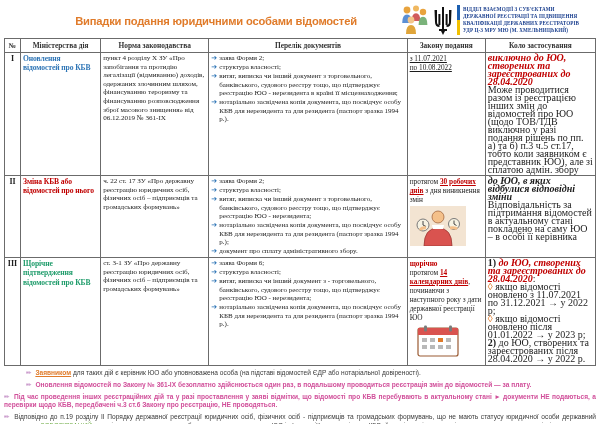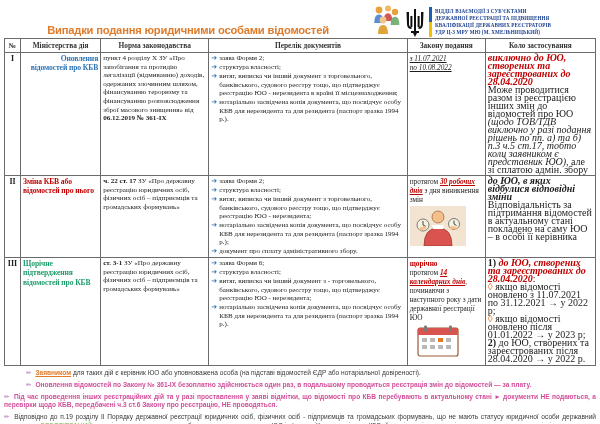--- a/index.html
+++ b/index.html
@@ -12,24 +12,25 @@
     height: 424px;
     overflow: hidden;
     font-family: "Liberation Sans", sans-serif;
     color: #1c1c1c;
     position: relative;
   }
 
   
   .header {
     display: flex;
-    align-items: flex-end;
+    align-items: center;
     padding: 3px 4px 1px 4px;
     height: 38px;
     box-sizing: border-box;
+    margin-left: 28px;
   }
   .title-block {
     flex: 0 0 368px;
     text-align: center;
     padding-top: 2px;
   }
   .title-line {
     color: #e07b2a;
     font-size: 11.2px;
     font-weight: bold;
@@ -107,30 +108,30 @@
     font-size: 8px;
     font-weight: bold;
     font-family: "Liberation Serif", serif;
   }
   .act-label {
     font-size: 7.6px;
     font-weight: bold;
     line-height: 9.4px;
     letter-spacing: -0.1px;
   }
-  .act-1 { color: #2e75b6; text-align: right; }
+  .act-1 { color: #2e75b6; }
   .act-2 { color: #c00000; }
   .act-3 { color: #1f9c6b; }
 
   .law {
     font-size: 7.1px;
     line-height: 8.6px;
     color: #1c1c1c;
   }
-  .law b { font-weight: bold; }
+  .law b { font-weight: normal; }
 
   .docs ul {
     margin: 0;
     padding: 0;
     list-style: none;
   }
   .docs li {
     font-size: 7px;
     line-height: 8.5px;
     padding-left: 8px;
@@ -142,21 +143,21 @@
     left: 0;
     top: 0;
     color: #2e75b6;
     font-size: 7px;
   }
 
   .term {
     font-size: 7.3px;
     line-height: 9px;
   }
-  .term .u { text-decoration: underline; font-style: italic; }
+  .term .u { text-decoration: underline; }
   .term .hl { font-weight: bold; color: #c00000; }
   .term-img {
     margin-top: 2px;
     width: 56px;
     height: 40px;
   }
 
   .scope {
     font-size: 10px;
     line-height: 8px;
@@ -164,21 +165,21 @@
   .scope .em {
     font-style: italic;
     font-weight: bold;
     color: #c00000;
   }
   .scope .emg {
     font-style: italic;
     font-weight: bold;
     color: #1c1c1c;
   }
-  .scope .it { font-style: italic; }
+  .scope .it { }
   .scope .bullet { color: #e07b2a; }
 
   
   .notes {
     margin: 3px 4px 0 4px;
     font-family: "Liberation Sans", sans-serif;
   }
   .note {
     font-size: 6.6px;
     line-height: 8.8px;

